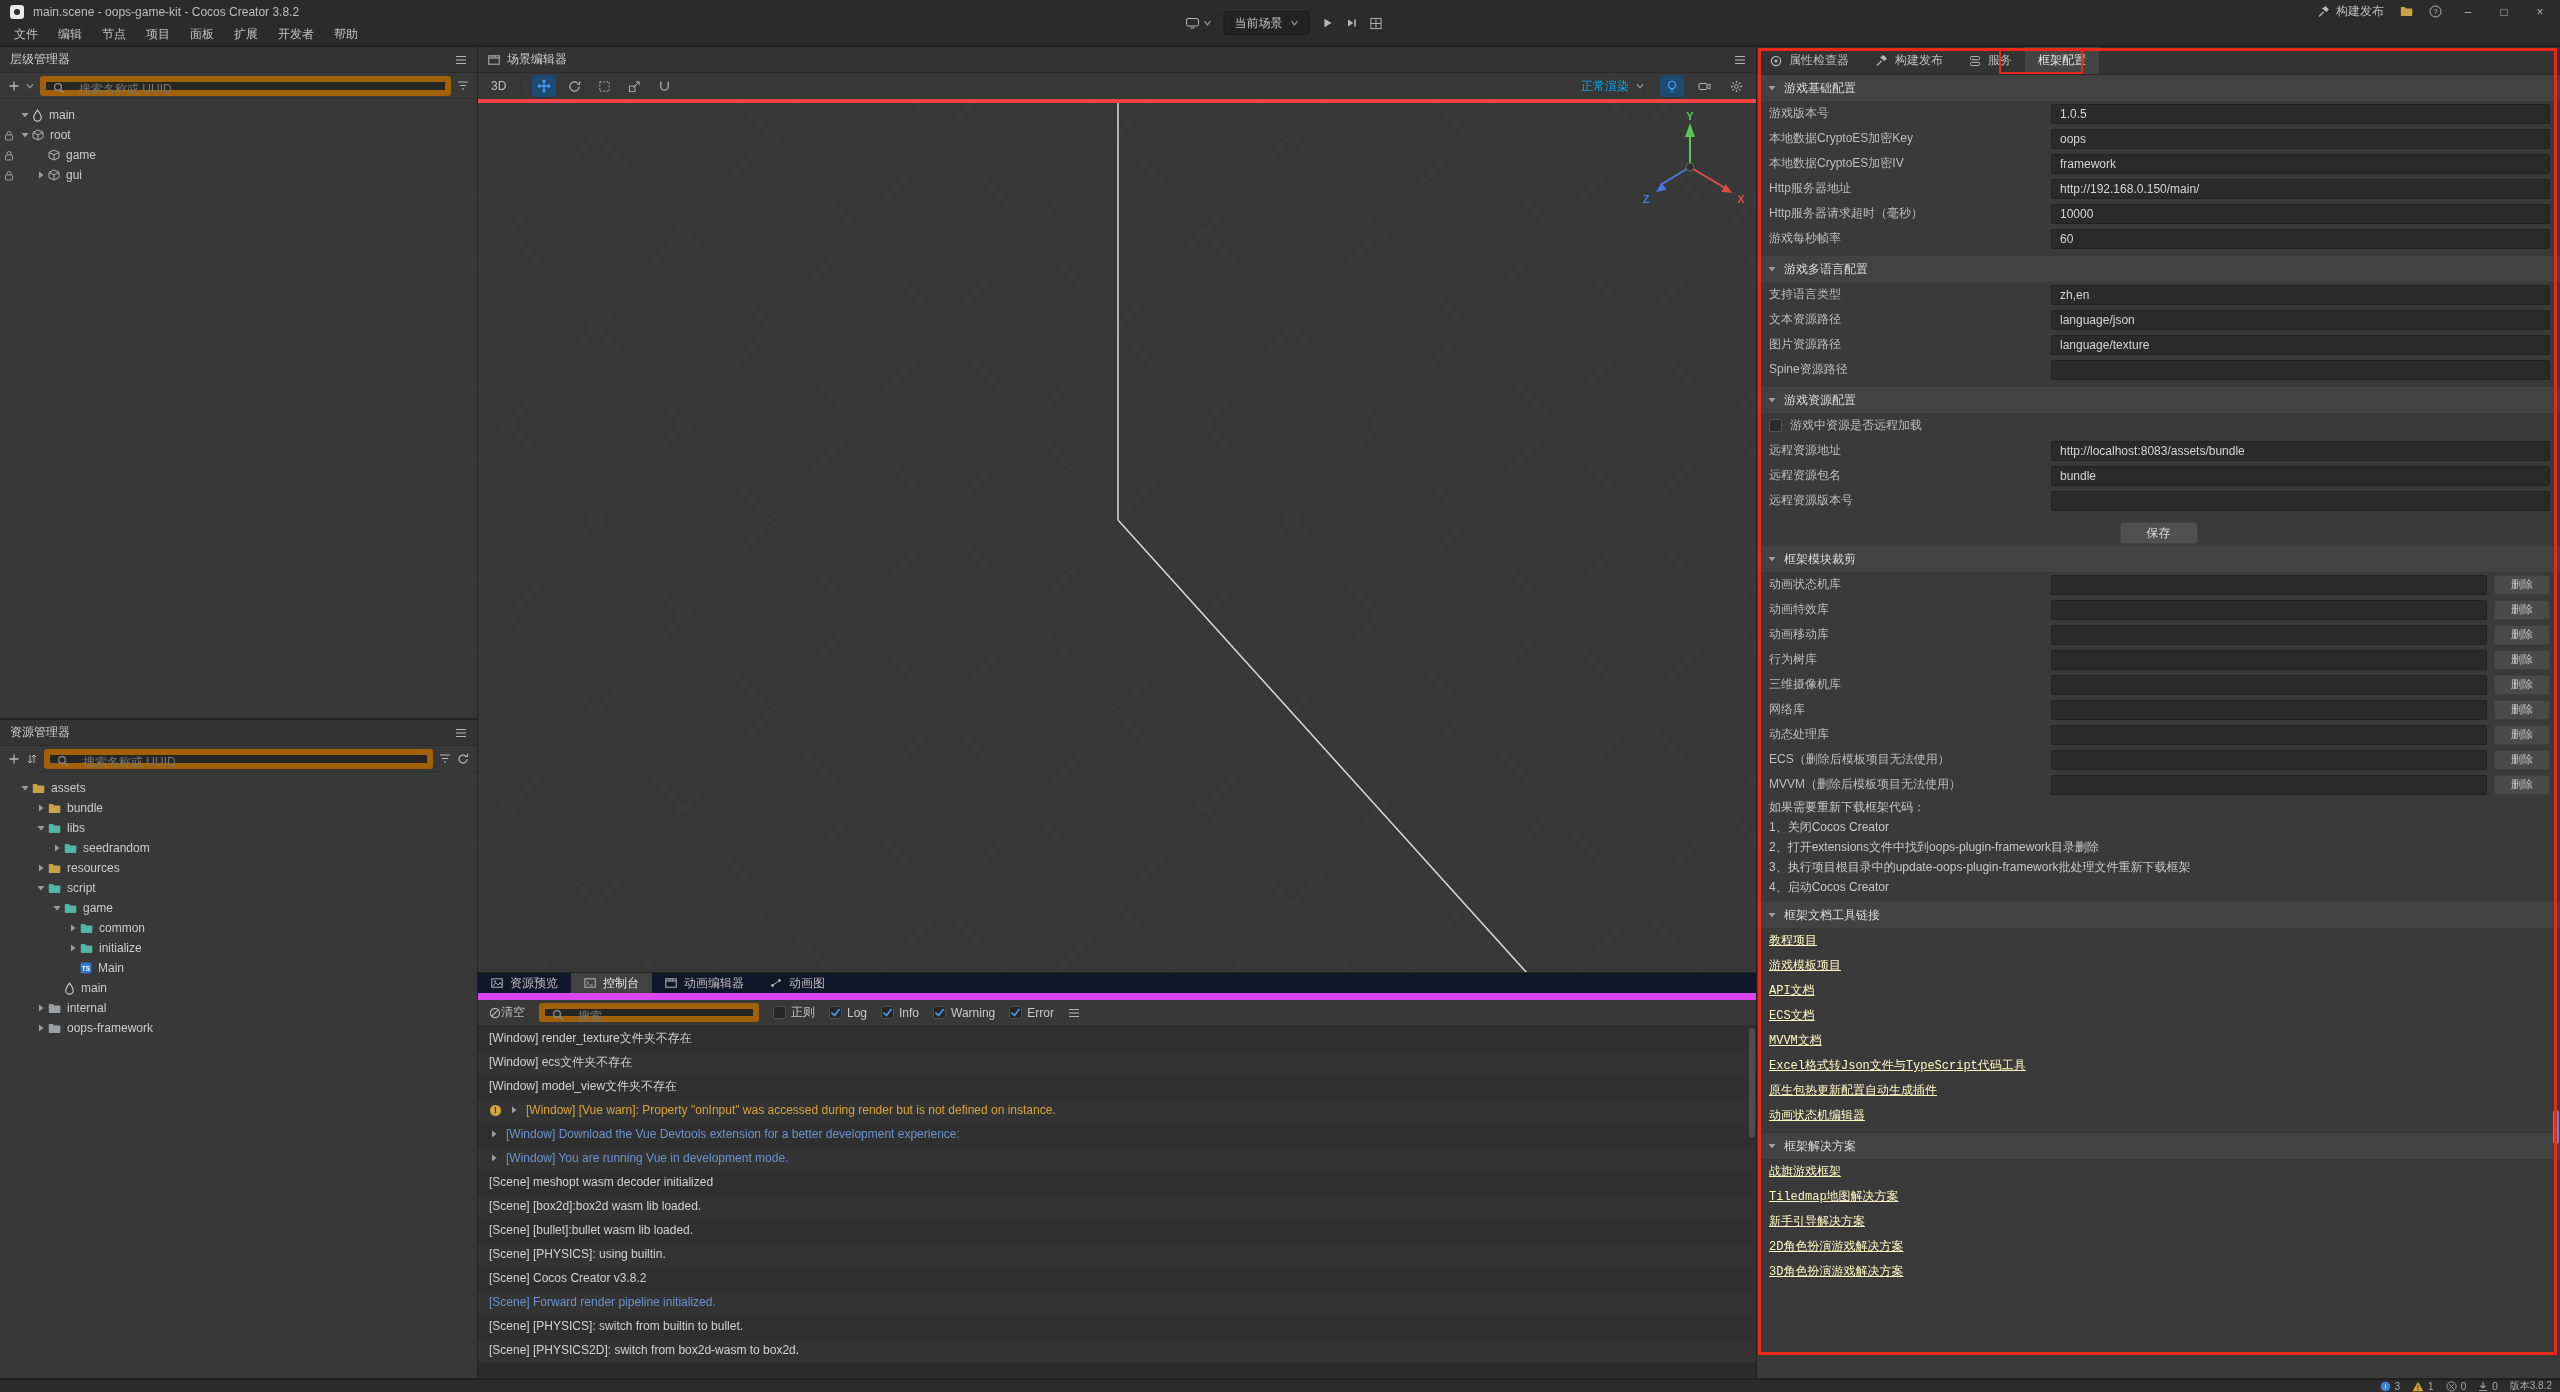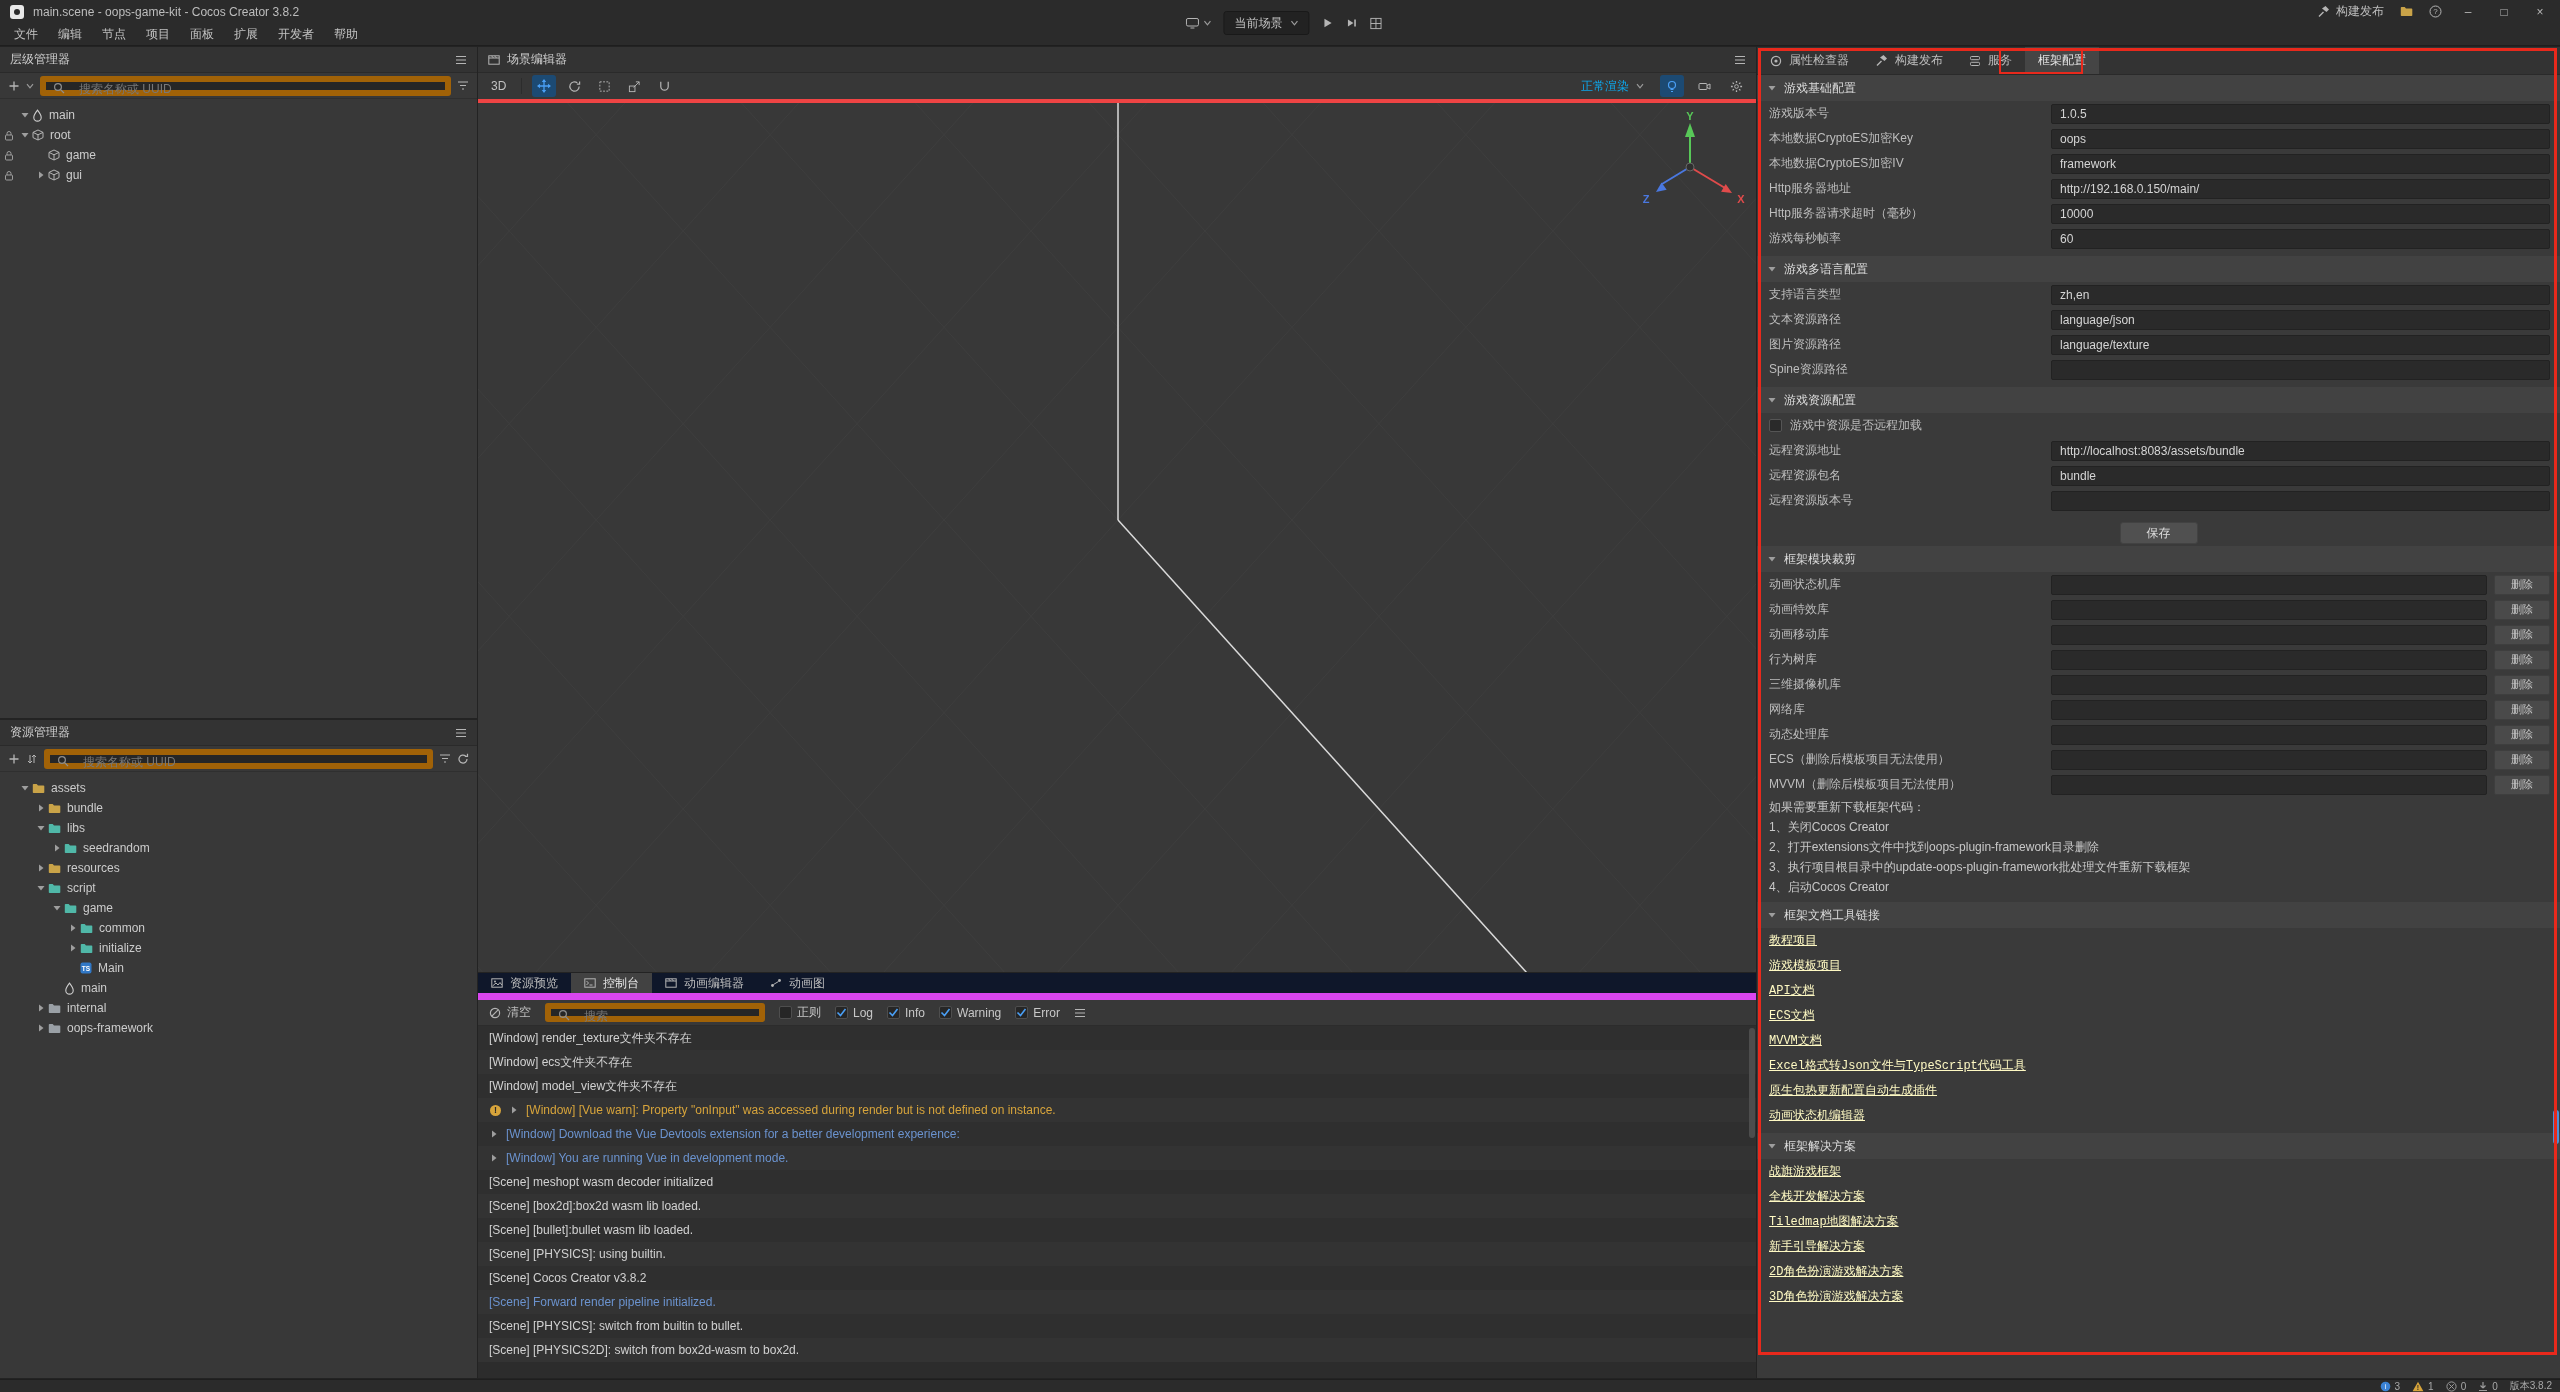--- a/index.html
+++ b/index.html
@@ -53,21 +53,21 @@
 .gridline{stroke:#3e3e3e;stroke-width:1;}
 .axisline{stroke:#dadada;stroke-width:1.5;}
 #gizmo{position:absolute;left:1150px;top:6px;}
 
 
 #console-panel{left:478px;top:973px;width:1278px;height:405px;display:flex;flex-direction:column;background:#333;}
 #console-tabs{height:27px;background:#0f172a;display:flex;align-items:stretch;border-bottom:7px solid #d946ef;}
 .ctab{display:flex;align-items:center;gap:7px;padding:0 13px;color:#bdbdbd;white-space:nowrap;}
 .ctab.active{background:#424242;color:#e8e8e8;}
 #console-toolbar{height:26px;background:#383838;display:flex;align-items:center;gap:14px;padding:0 11px;border-bottom:1px solid #2c2c2c;}
-.clear-btn{display:flex;align-items:center;gap:6px;color:#bdbdbd;white-space:nowrap;}
+.clear-btn{display:flex;align-items:center;color:#bdbdbd;white-space:nowrap;}
 .console-search{width:220px;height:19px;flex:none;}
 .filter-item{display:flex;align-items:center;gap:5px;white-space:nowrap;}
 .fcheck{width:13px;height:13px;background:#262626;border:1px solid #4e4e4e;border-radius:2px;display:inline-flex;align-items:center;justify-content:center;}
 #console-filters{display:flex;align-items:center;gap:14px;}
 #console-logs{flex:1;overflow:hidden;background:#2c2c2c;position:relative;}
 .log-row{height:24px;display:flex;align-items:center;gap:7px;padding:0 11px;background:#2f2f2f;white-space:nowrap;}
 .log-row.odd{background:#333333;}
 .log-text{color:#d2d2d2;}
 .log-row.warn .log-text{color:#d7a43b;}
 .log-row.info .log-text{color:#6b93cf;}
@@ -1121,23 +1121,20 @@
               <svg width="10" height="10" viewBox="0 0 10 10">
                 <path d="M1.5 3 L8.5 3 L5 7.5 Z" fill="#9e9e9e"></path>
               </svg>
             </span>
             <span class="insp-sec-title">框架解决方案</span>
           </div>
           <div class="insp-link">
             <span>战旗游戏框架</span>
           </div>
           <div class="insp-link">
-            <span>全栈开发解决方案</span>
-          </div>
-          <div class="insp-link">
             <span>Tiledmap地图解决方案</span>
           </div>
           <div class="insp-link">
             <span>新手引导解决方案</span>
           </div>
           <div class="insp-link">
             <span>2D角色扮演游戏解决方案</span>
           </div>
           <div class="insp-link">
             <span>3D角色扮演游戏解决方案</span>

